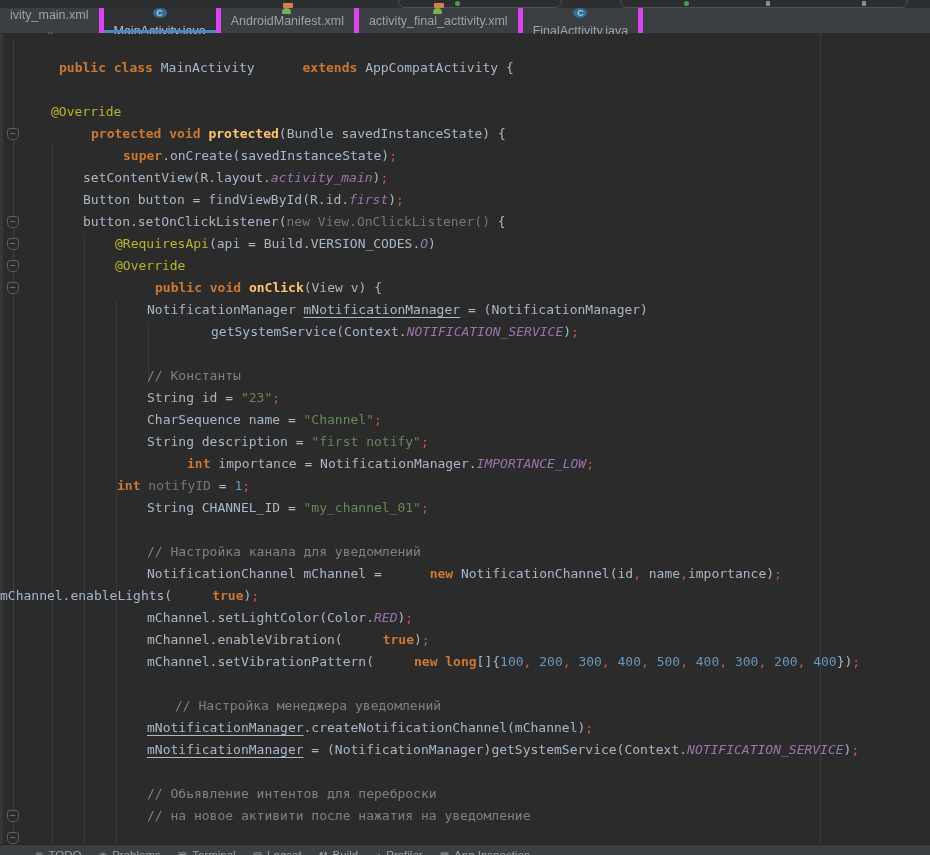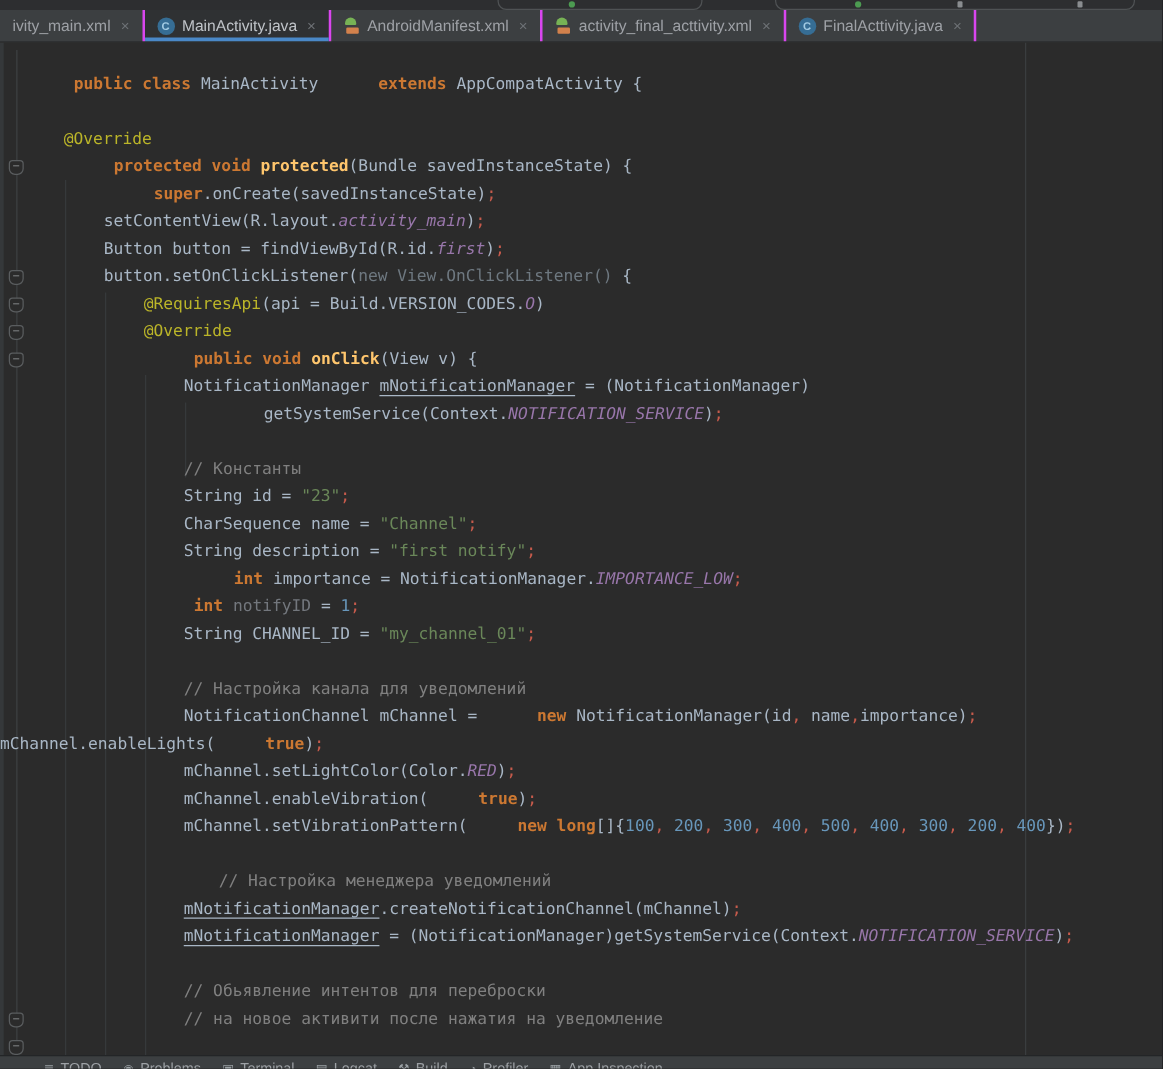--- a/index.html
+++ b/index.html
@@ -9,21 +9,21 @@
   
   #toolbar-strip{position:absolute;left:0;top:0;width:930px;height:8px;background:#2D2E30;overflow:hidden;}
   .tb-rect{position:absolute;top:-9px;height:15px;border:1px solid #4F5254;border-radius:7px;}
   .tb-dot{position:absolute;width:5px;height:5px;border-radius:50%;background:#4C9B51;top:1px;}
   .tb-mark{position:absolute;width:4px;height:5px;background:#8A8D90;top:1px;border-radius:1px;}
 
   
   #tab-bar{position:absolute;left:0;top:8px;width:930px;height:26px;background:#3C3F41;
            display:flex;align-items:stretch;border-bottom:1px solid #2A2C2E;box-sizing:border-box;}
   .tab{position:relative;display:flex;align-items:center;gap:6px;padding:0 10px;
-       color:#9EA1A6;font-size:12.5px;border-right:2px solid #d946ef;cursor:default;white-space:nowrap;}
+       color:#9EA1A6;font-size:12.5px;border-right:5px solid #d946ef;cursor:default;white-space:nowrap;flex-direction:column;}
   .tab.active{background:#2F3133;color:#BFC3C8;}
   .tab.active::after{content:"";position:absolute;left:0;right:0;bottom:0;height:3px;background:#4A88C7;}
   .tab .close{color:#6E7276;font-size:12px;margin-left:2px;}
   .icon-cls{display:inline-flex;width:14px;height:14px;border-radius:50%;background:#366D94;
             color:#A3CCE4;font-size:9px;font-weight:bold;align-items:center;justify-content:center;
             font-family:"Liberation Sans",sans-serif;}
   .icon-android{display:inline-block;position:relative;width:13px;height:13px;}
   .icon-android .a-head{position:absolute;left:1px;top:0;width:9px;height:6px;background:#77B255;
                         border-radius:5px 5px 1px 1px;}
   .icon-android .a-body{position:absolute;left:2px;bottom:0;width:10px;height:5px;background:#D2814C;border-radius:1px;}
@@ -128,25 +128,25 @@
         <div class="code-line" style="padding-left: 115px;"><span class="tk-a">@Override</span></div>
         <div class="code-line" style="padding-left: 115px;"><span class="tk-k">public void </span><span class="tk-m">onClick</span><span class="tk-d">(View v) {</span></div>
         <div class="code-line" style="padding-left: 147px;"><span class="tk-d">NotificationManager </span><span class="tk-u">mNotificationManager</span><span class="tk-d"> = (NotificationManager)</span></div>
         <div class="code-line" style="padding-left: 211px;"><span class="tk-d">getSystemService(Context.</span><span class="tk-f">NOTIFICATION_SERVICE</span><span class="tk-d">)</span><span class="tk-p">;</span></div>
         <div class="code-line" style="padding-left: 19px;"></div>
         <div class="code-line" style="padding-left: 147px;"><span class="tk-c">// Константы</span></div>
         <div class="code-line" style="padding-left: 147px;"><span class="tk-d">String id = </span><span class="tk-s">"23"</span><span class="tk-p">;</span></div>
         <div class="code-line" style="padding-left: 147px;"><span class="tk-d">CharSequence name = </span><span class="tk-s">"Channel"</span><span class="tk-p">;</span></div>
         <div class="code-line" style="padding-left: 147px;"><span class="tk-d">String description = </span><span class="tk-s">"first notify"</span><span class="tk-p">;</span></div>
         <div class="code-line" style="padding-left: 147px;"><span class="tk-k">int </span><span class="tk-d">importance = NotificationManager.</span><span class="tk-f">IMPORTANCE_LOW</span><span class="tk-p">;</span></div>
-        <div class="code-line" style="padding-left: 115px;"><span class="tk-k">int </span><span class="tk-g">notifyID</span><span class="tk-d"> = </span><span class="tk-n">1</span><span class="tk-p">;</span></div>
+        <div class="code-line" style="padding-left: 77px;"><span class="tk-k">int </span><span class="tk-g">notifyID</span><span class="tk-d"> = </span><span class="tk-n">1</span><span class="tk-p">;</span></div>
         <div class="code-line" style="padding-left: 147px;"><span class="tk-d">String CHANNEL_ID = </span><span class="tk-s">"my_channel_01"</span><span class="tk-p">;</span></div>
         <div class="code-line" style="padding-left: 19px;"></div>
         <div class="code-line" style="padding-left: 147px;"><span class="tk-c">// Настройка канала для уведомлений</span></div>
-        <div class="code-line" style="padding-left: 147px;"><span class="tk-d">NotificationChannel mChannel = </span><span class="tk-k">new </span><span class="tk-d">NotificationManager(id</span><span class="tk-p">,</span><span class="tk-d"> name</span><span class="tk-p">,</span><span class="tk-d">importance)</span><span class="tk-p">;</span></div>
+        <div class="code-line" style="padding-left: 147px;"><span class="tk-d">NotificationChannel mChannel = </span><span class="tk-k">new </span><span class="tk-d">NotificationChannel(id</span><span class="tk-p">,</span><span class="tk-d"> name</span><span class="tk-p">,</span><span class="tk-d">importance)</span><span class="tk-p">;</span></div>
         <div class="code-line" style=""><span class="tk-d">mChannel.enableLights(</span><span class="tk-k">true</span><span class="tk-d">)</span><span class="tk-p">;</span></div>
         <div class="code-line" style="padding-left: 147px;"><span class="tk-d">mChannel.setLightColor(Color.</span><span class="tk-f">RED</span><span class="tk-d">)</span><span class="tk-p">;</span></div>
         <div class="code-line" style="padding-left: 147px;"><span class="tk-d">mChannel.enableVibration(</span><span class="tk-k">true</span><span class="tk-d">)</span><span class="tk-p">;</span></div>
         <div class="code-line" style="padding-left: 147px;"><span class="tk-d">mChannel.setVibrationPattern(</span><span class="tk-k">new long</span><span class="tk-d">[]{</span><span class="tk-n">100</span><span class="tk-p">, </span><span class="tk-n">200</span><span class="tk-p">, </span><span class="tk-n">300</span><span class="tk-p">, </span><span class="tk-n">400</span><span class="tk-p">, </span><span class="tk-n">500</span><span class="tk-p">, </span><span class="tk-n">400</span><span class="tk-p">, </span><span class="tk-n">300</span><span class="tk-p">, </span><span class="tk-n">200</span><span class="tk-p">, </span><span class="tk-n">400</span><span class="tk-d">})</span><span class="tk-p">;</span></div>
         <div class="code-line" style="padding-left: 19px;"></div>
         <div class="code-line" style="padding-left: 147px; margin-left: 28px;"><span class="tk-c">// Настройка менеджера уведомлений</span></div>
         <div class="code-line" style="padding-left: 147px;"><span class="tk-u">mNotificationManager</span><span class="tk-d">.createNotificationChannel(mChannel)</span><span class="tk-p">;</span></div>
         <div class="code-line" style="padding-left: 147px;"><span class="tk-u">mNotificationManager</span><span class="tk-d"> = (NotificationManager)getSystemService(Context.</span><span class="tk-f">NOTIFICATION_SERVICE</span><span class="tk-d">)</span><span class="tk-p">;</span></div>
         <div class="code-line" style="padding-left: 19px;"></div>
         <div class="code-line" style="padding-left: 147px;"><span class="tk-c">// Обьявление интентов для переброски</span></div>

